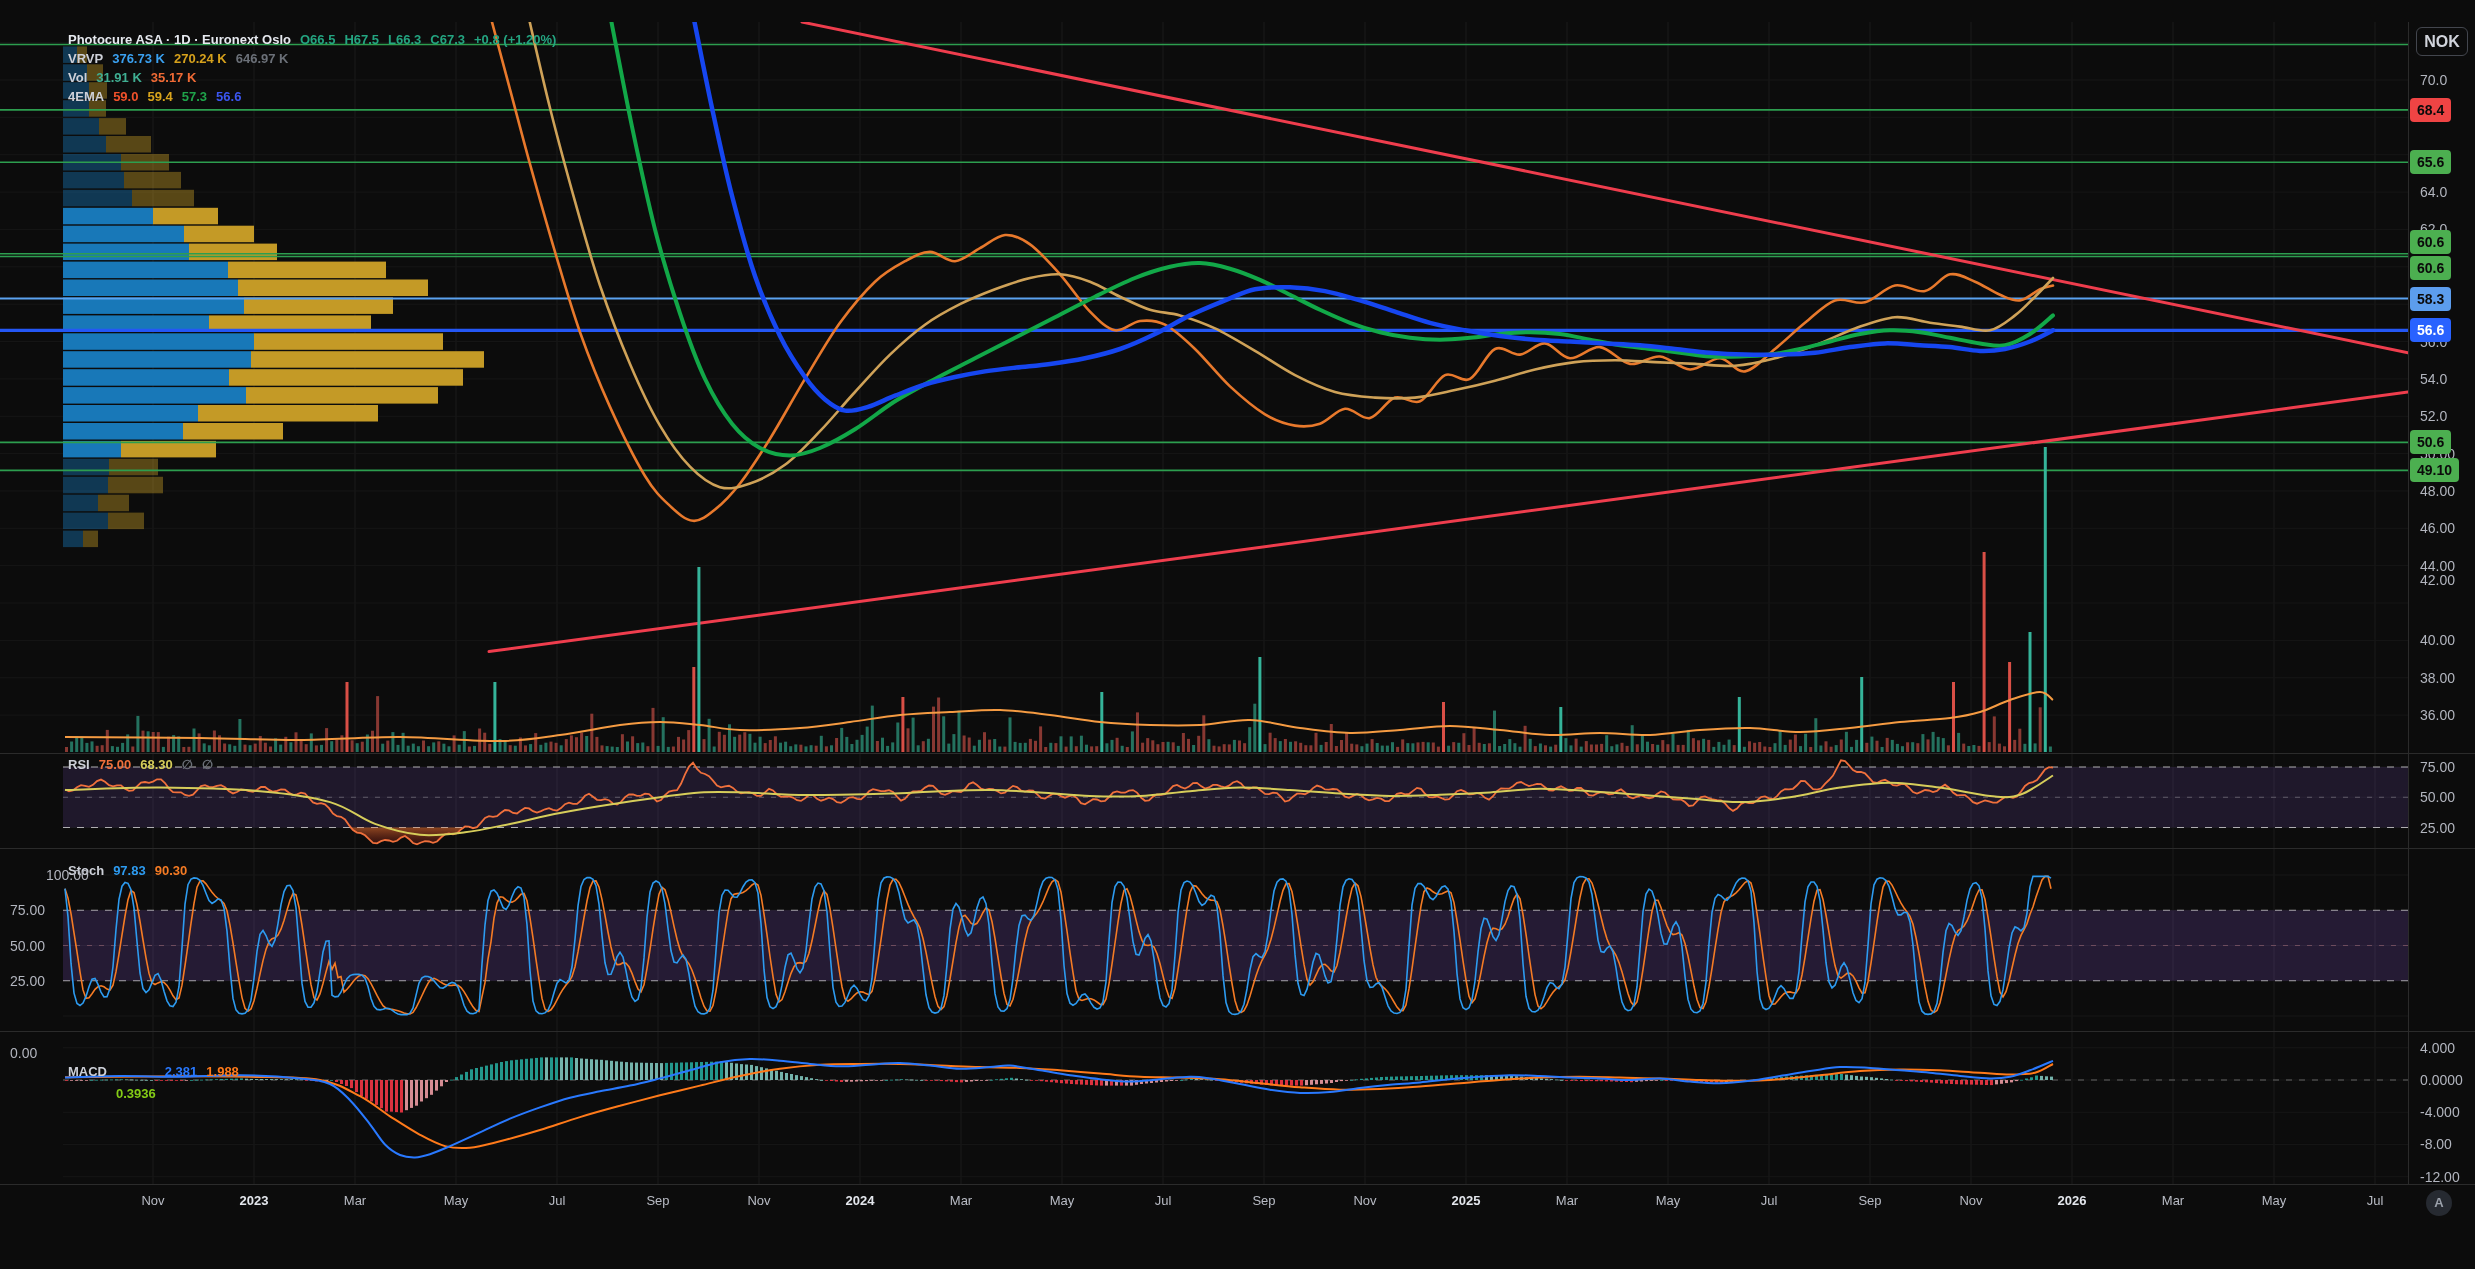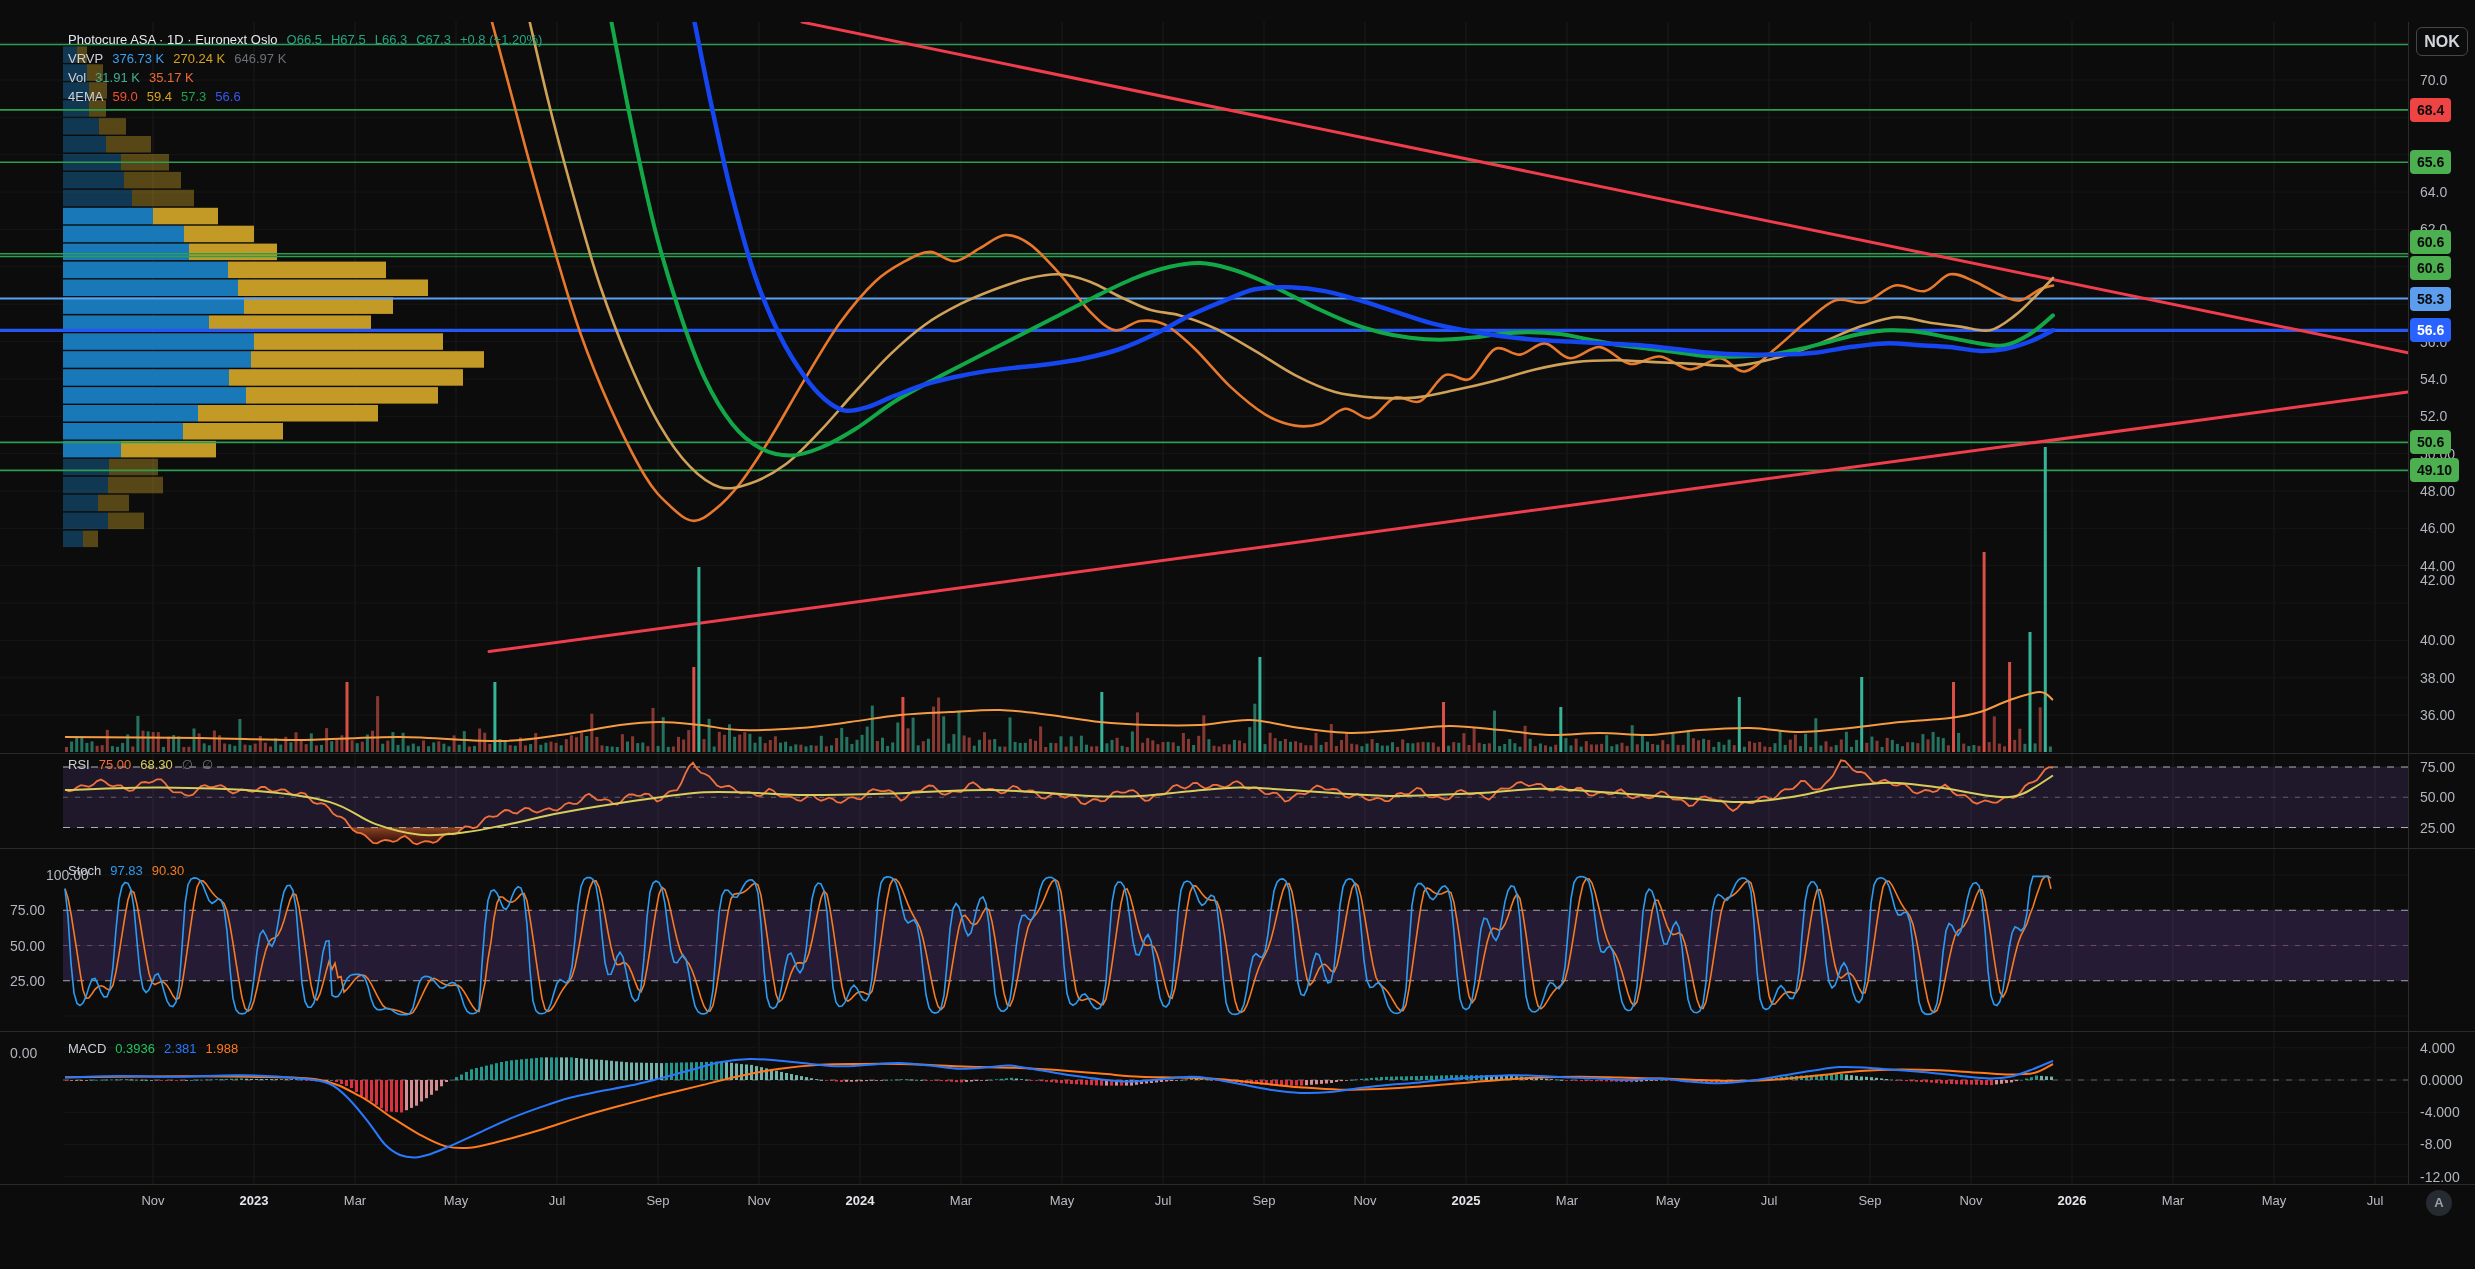--- a/index.html
+++ b/index.html
@@ -3,28 +3,28 @@
 <meta charset="utf-8">
 <style>
   html,body{margin:0;padding:0;background:#000;}
   #app{position:relative;width:2475px;height:1269px;background:#0c0c0c;overflow:hidden;
        font-family:"Liberation Sans","DejaVu Sans",sans-serif;-webkit-font-smoothing:antialiased;}
   .abs{position:absolute;}
   #topbar{left:0;top:0;width:2475px;height:22px;background:#2b2b2b;color:#e2e2e2;
           font-size:13px;font-weight:700;line-height:22px;padding-left:8px;box-sizing:border-box;}
   #chart-svg{left:0;top:0;}
   .legend{position:absolute;display:flex;flex-direction:column;gap:4px;pointer-events:none;}
-  .lrow{display:flex;gap:9px;align-items:center;font-size:13px;font-weight:400;white-space:nowrap;}
+  .lrow{display:flex;gap:9px;align-items:center;font-size:13px;font-weight:700;white-space:nowrap;}
   .c-white{color:#e6e9ef;} .c-label{color:#cdd0d8;} .c-green{color:#24a581;}
   .c-blue{color:#3aa0f0;} .c-gold{color:#d6a11c;} .c-gray{color:#6b7078;}
   .c-teal{color:#3fae92;} .c-orange{color:#ef6a35;}
   .c-ema1{color:#f0512b;} .c-ema2{color:#d9a41c;} .c-ema3{color:#1fa34a;} .c-ema4{color:#3b56f0;}
   .c-rsi1{color:#f0703c;} .c-rsi2{color:#d6cd5a;}
   .c-st1{color:#2d9bf0;} .c-st2{color:#f57b24;}
-  .c-m1{color:#22c55e;} .c-m2{color:#2979ff;} .c-m3{color:#ff7a1a;}
+  .c-m1{color:#84cc16;margin-top:45px;} .c-m2{color:#2979ff;} .c-m3{color:#ff7a1a;}
   .axis-label{position:absolute;color:#b2b5be;font-size:14px;line-height:18px;}
   .badge{position:absolute;font-size:14px;font-weight:700;line-height:24px;height:24px;
          padding:0 7px;border-radius:4px;left:2410px;}
   .time-label{position:absolute;color:#b9bcc5;font-size:13px;transform:translateX(-50%);top:8px;}
   .time-label.year{color:#e3e6ec;font-weight:700;}
   #price-scale{left:2408px;top:22px;width:67px;height:1162px;border-left:1px solid #2b2b2b;}
   #nok-btn{left:2416px;top:27px;width:50px;height:27px;border:1px solid #43464e;border-radius:6px;
            color:#d1d4dc;font-size:16px;font-weight:700;text-align:center;line-height:27px;}
   #time-axis{left:0;top:1184px;width:2475px;height:30px;border-top:1px solid #2b2b2b;}
   #auto-btn{left:2426px;top:1190px;width:26px;height:26px;border-radius:50%;background:#262a31;

